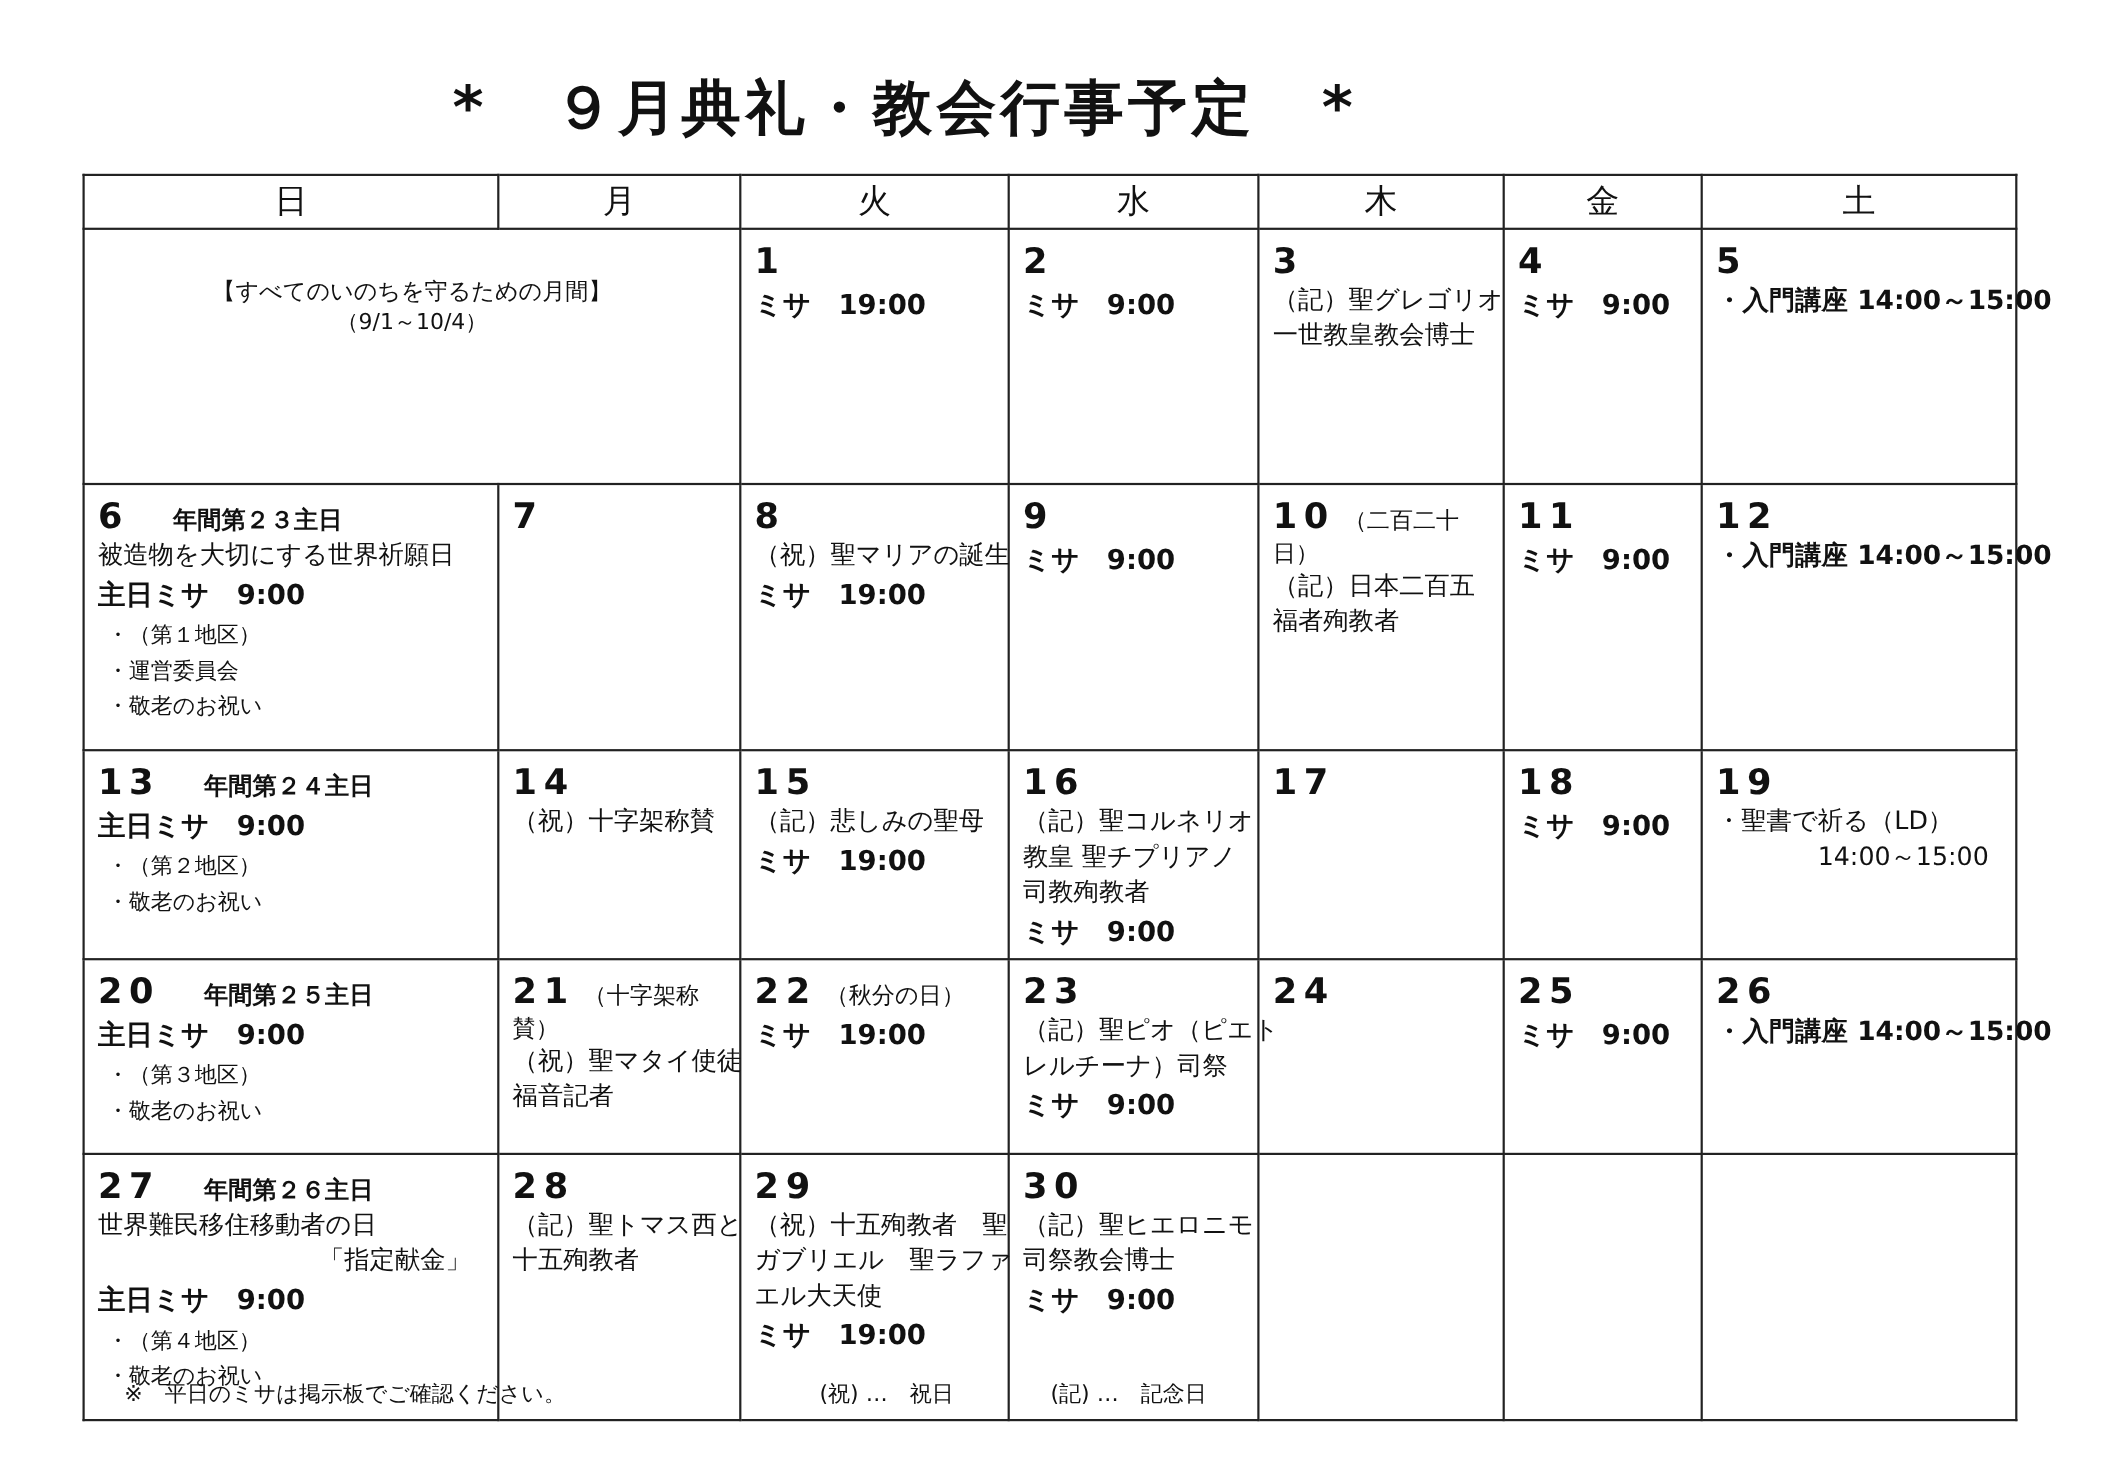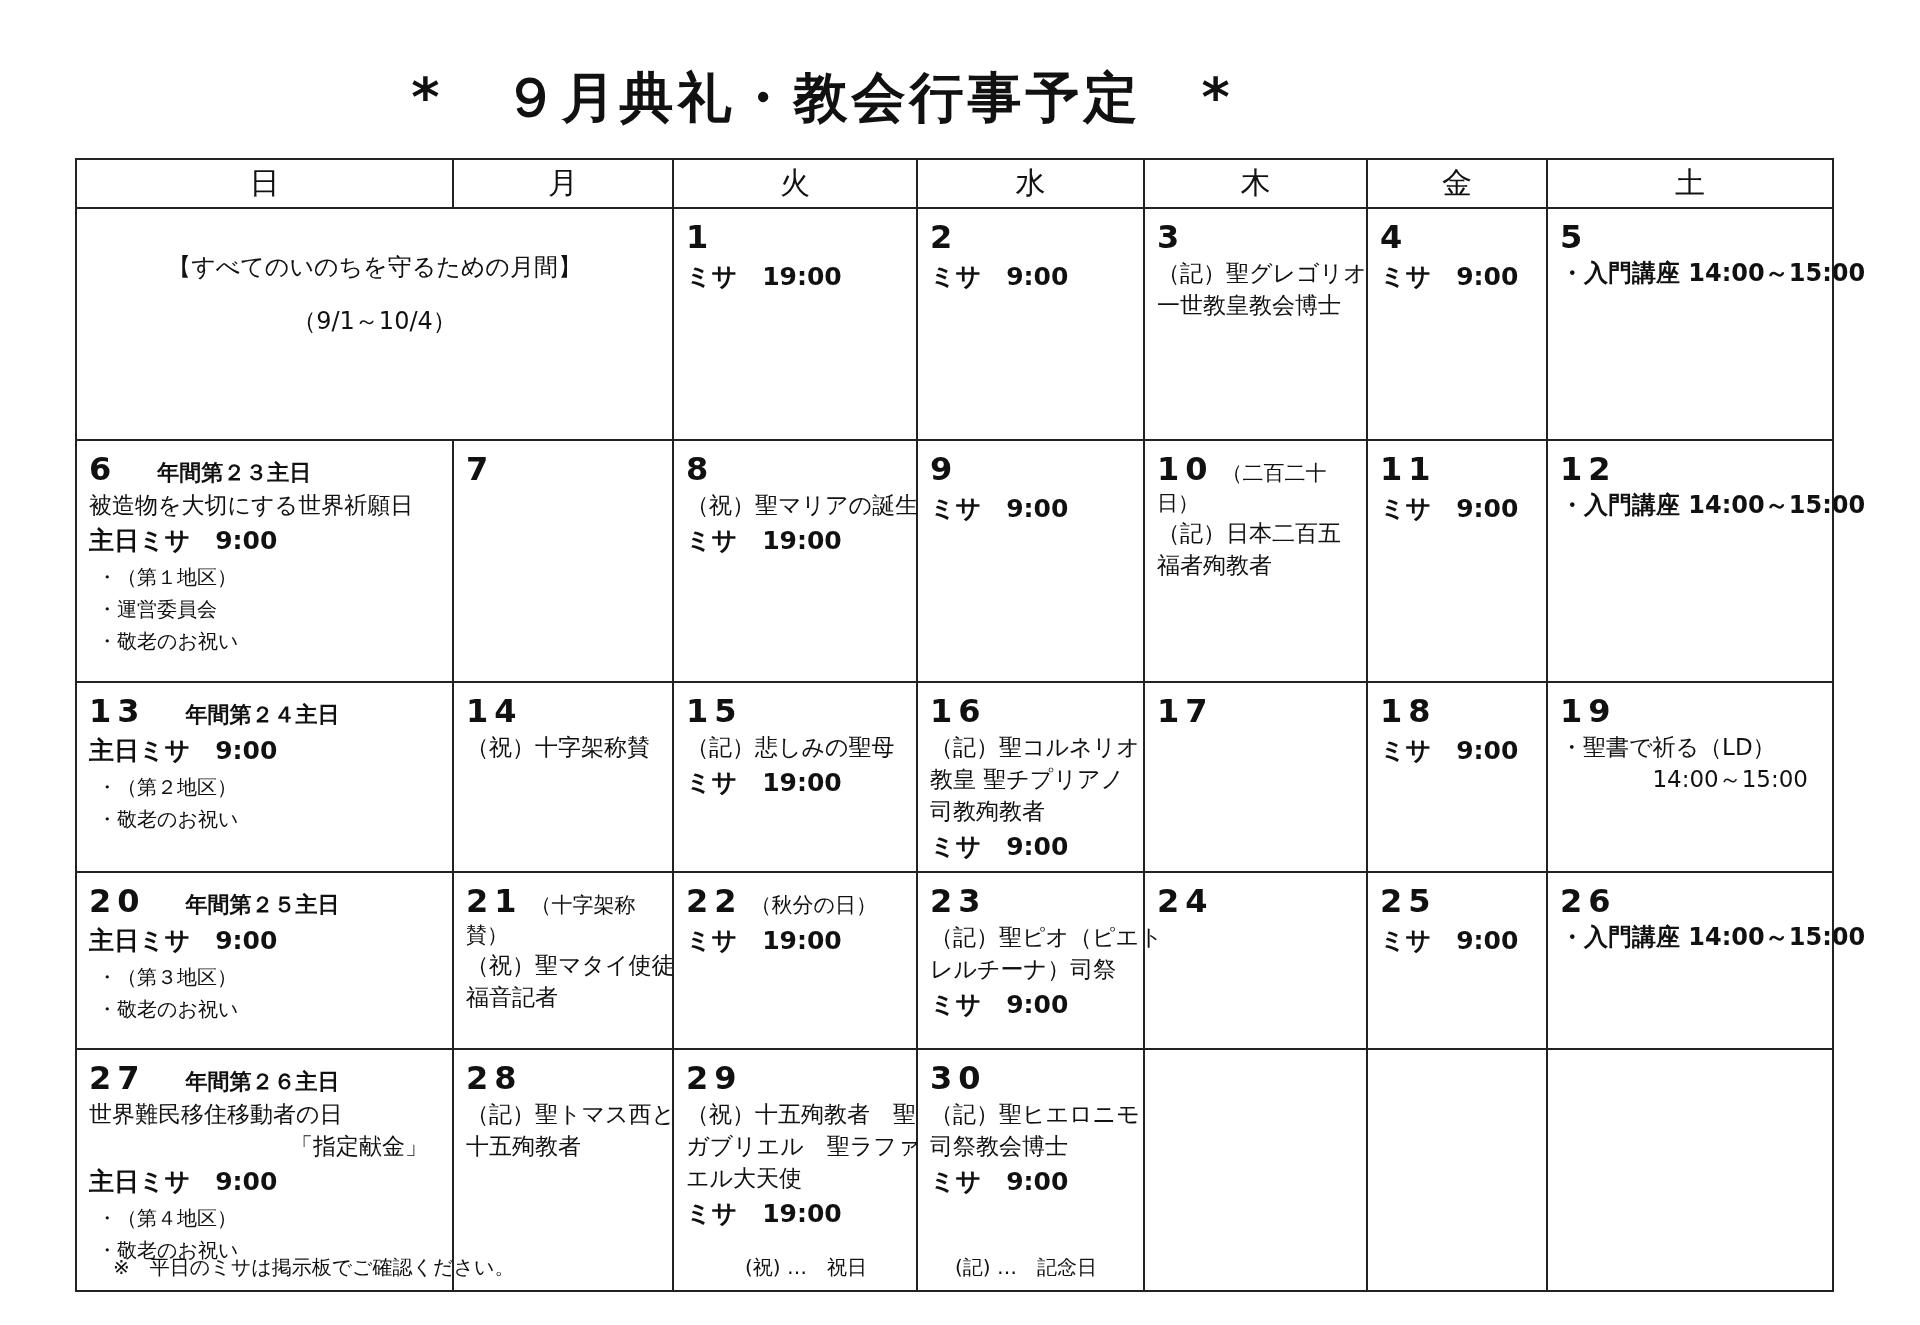--- a/index.html
+++ b/index.html
@@ -15,22 +15,22 @@
   .cell { padding: 8px 10px 4px 12px; box-sizing: border-box; height: 100%; }
   .daynum { font-size: 32px; font-weight: bold; letter-spacing: 6px; line-height: 40px; display: inline-block; }
   .daynote { font-size: 21px; margin-left: 8px; }
   .sunday-label { font-size: 22px; font-weight: bold; margin-left: 40px; }
   .line { font-size: 23px; line-height: 32px; white-space: nowrap; }
   .mass { font-size: 25px; font-weight: bold; line-height: 40px; }
   .bullet { font-size: 20px; line-height: 32px; padding-left: 8px; }
   .right { text-align: right; padding-right: 14px; }
   .small { font-size: 24px; font-weight: bold; }
   .notice-cell { text-align: center; }
-  .notice-title { font-size: 24px; margin-top: 42px; }
-  .notice-range { font-size: 24px; margin-top: 22px; }
+  .notice-title { font-size: 21px; margin-top: 42px; }
+  .notice-range { font-size: 20px; }
   .footer { position: absolute; top: 1254px; font-size: 20px; }
 </style>
 </head>
 <body>
 
 <div class="title">
   <span class="star">*</span><span>９月典礼・教会行事予定</span><span class="star">*</span>
 </div>
 
 <table class="cal">

